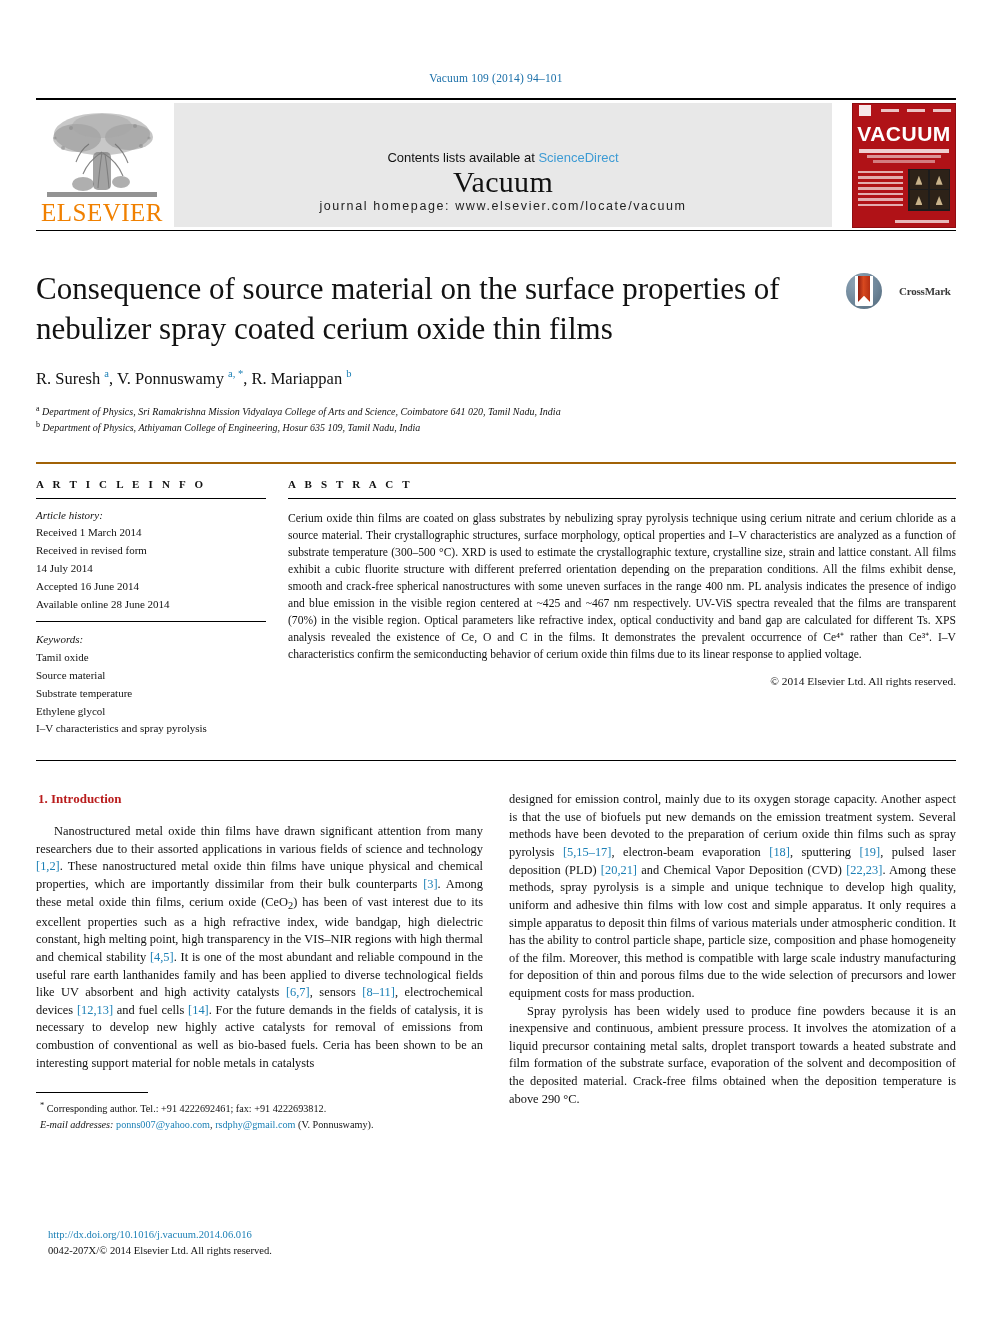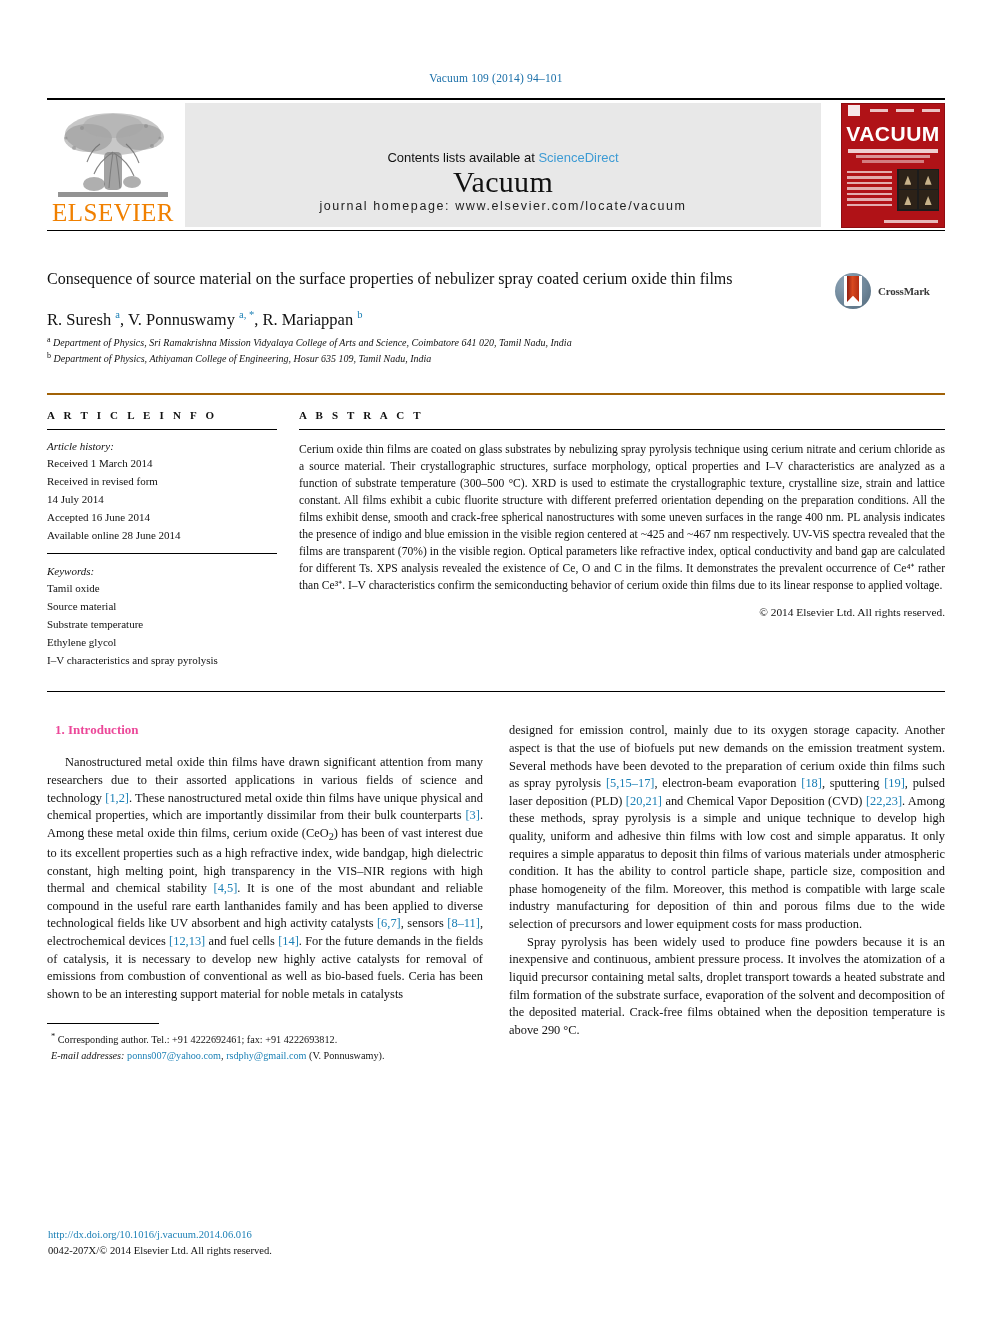--- a/index.html
+++ b/index.html
@@ -7,21 +7,21 @@
   body {
     width: 992px;
     height: 1323px;
     background: #ffffff;
     font-family: "Liberation Serif", serif;
     color: #000000;
     position: relative;
     overflow: hidden;
   }
 
-  .page { width: 992px; height: 1323px; position: relative; padding: 0 47px; }
+  .page { width: 992px; height: 1323px; position: relative; padding: 0 36px; }
 
   
   .runhead {
     text-align: center;
     font-family: "Liberation Serif", serif;
     font-size: 11.5px;
     color: #1a6fa8;
     padding-top: 72px;
     letter-spacing: .2px;
   }
@@ -143,43 +143,43 @@
     clip-path: polygon(50% 0%, 100% 100%, 0% 100%);
   }
   .cover-foot { margin: 0 6px 4px auto; width: 54px; height: 3px; background: rgba(255,255,255,.7); }
 
   
   .titleblock { margin-top: 38px; display: flex; align-items: flex-start; }
   .title-main { flex: 1 1 auto; padding-right: 14px; }
   h1.title {
     font-family: "Liberation Serif", serif;
     font-weight: normal;
-    font-size: 16px;
+    font-size: 31px;
     line-height: 1.28;
     margin: 0;
     color: #111;
   }
   .authors {
     font-family: "Liberation Serif", serif;
     font-size: 16.5px;
     margin-top: 20px;
     color: #111;
   }
   .authors sup { color: #1a7fb5; font-size: 10.5px; }
-  .affils { margin-top: 4px; }
+  .affils { margin-top: 14px; }
   .affil {
     font-family: "Liberation Serif", serif;
     font-style: italic;
     font-size: 10px;
     line-height: 1.5;
     color: #111;
   }
   .affil sup { font-style: normal; font-size: 8px; }
 
-  .crossmark { flex: 0 0 110px; width: 110px; display: flex; align-items: center; gap: 7px; padding-top: 4px; }
+  .crossmark { flex: 0 0 110px; width: 110px; display: flex; align-items: center; gap: 17px; padding-top: 4px; }
   .cm-circle {
     width: 36px; height: 36px; border-radius: 50%;
     background: radial-gradient(circle at 32% 28%, #8fa6b8 0%, #6e8699 55%, #4e6577 100%);
     position: relative; overflow: hidden;
     flex: 0 0 36px;
   }
   .cm-inner {
     position: absolute; left: 50%; top: 3px; transform: translateX(-50%);
     width: 18px; height: 30px; background: #ffffff; border-radius: 0 0 2px 2px;
   }
@@ -242,22 +242,22 @@
     border-top: 1px solid #000;
     padding-top: 30px;
     display: flex;
     gap: 26px;
   }
   .bcol { flex: 1 1 0; min-width: 0; position: relative; }
   h2.secnum {
     font-family: "Liberation Serif", serif;
     font-weight: bold;
     font-size: 13px;
-    margin: 0 0 16px 8px;
-    color: #ec4899;
+    margin: 0 0 16px 2px;
+    color: #b91c1c;
   }
   p.body {
     font-family: "Liberation Serif", serif;
     font-size: 12.4px;
     line-height: 1.42;
     text-align: justify;
     margin: 0;
     text-indent: 18px;
     color: #111;
   }

